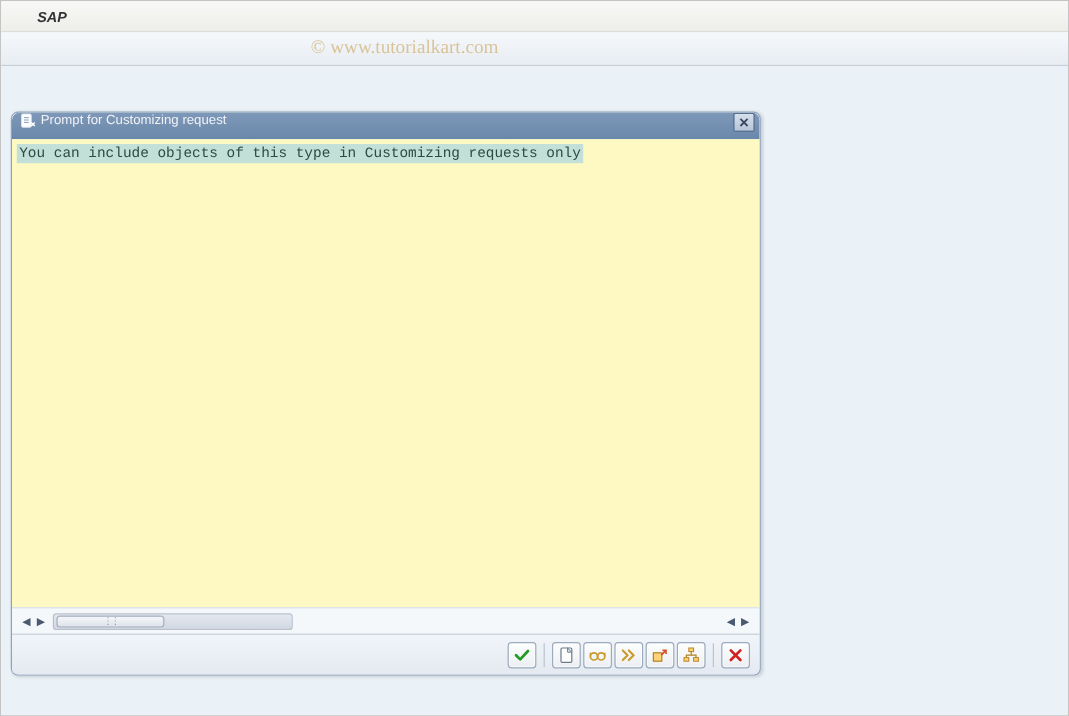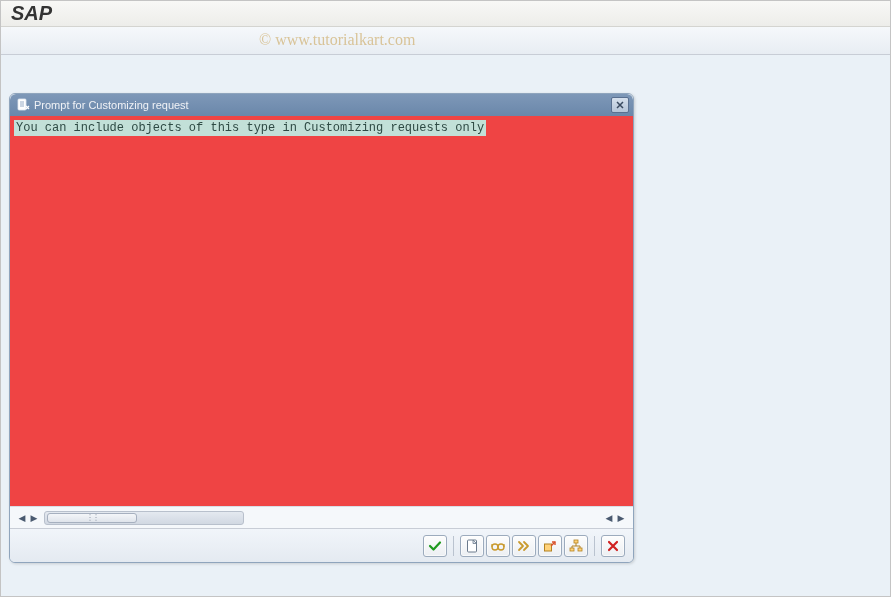--- a/index.html
+++ b/index.html
@@ -17,22 +17,23 @@
       background: linear-gradient(to bottom, #f8f8f6, #ededea);
       border-bottom: 1px solid #d4d4d0;
       height: 26px;
       display: flex;
       align-items: center;
       padding-left: 10px;
     }
     .app-title {
       font-weight: bold;
       font-style: italic;
-      font-size: 20px;
+      font-size: 12px;
       color: #333333;
+      margin-left: 20px;
     }
     .app-toolbar {
       background: linear-gradient(to bottom, #f5f8fb, #e8edf3);
       border-bottom: 1px solid #c8cdd6;
       height: 28px;
       position: relative;
     }
     .watermark {
       position: absolute;
       top: 4px;
@@ -59,21 +60,21 @@
       border-radius: 6px;
       box-shadow: 1px 1px 3px rgba(0,0,0,0.15);
       display: flex;
       flex-direction: column;
       overflow: hidden;
     }
     .dialog-titlebar {
       background: linear-gradient(to bottom, #7e98b8, #6a87aa);
       height: 22px;
       display: flex;
-      align-items: center;
+      align-items: flex-start;
       padding: 0 4px 0 6px;
       color: #ffffff;
       border-top-left-radius: 6px;
       border-top-right-radius: 6px;
     }
     .doc-icon {
       display: inline-flex;
       margin-right: 4px;
     }
     .dialog-title {
@@ -90,21 +91,21 @@
       display: flex;
       align-items: center;
       justify-content: center;
       cursor: pointer;
       font-size: 10px;
       color: #3a4a60;
       font-weight: bold;
     }
     .dialog-body {
       flex: 1;
-      background: #ef4444;
+      background: #fef9c3;
       padding: 3px 4px;
       display: flex;
       flex-direction: column;
       font-family: 'Courier New', monospace;
       font-size: 12px;
       color: #333;
     }
     .highlighted-msg {
       background: #c2e0d8;
       color: #2e4a44;

